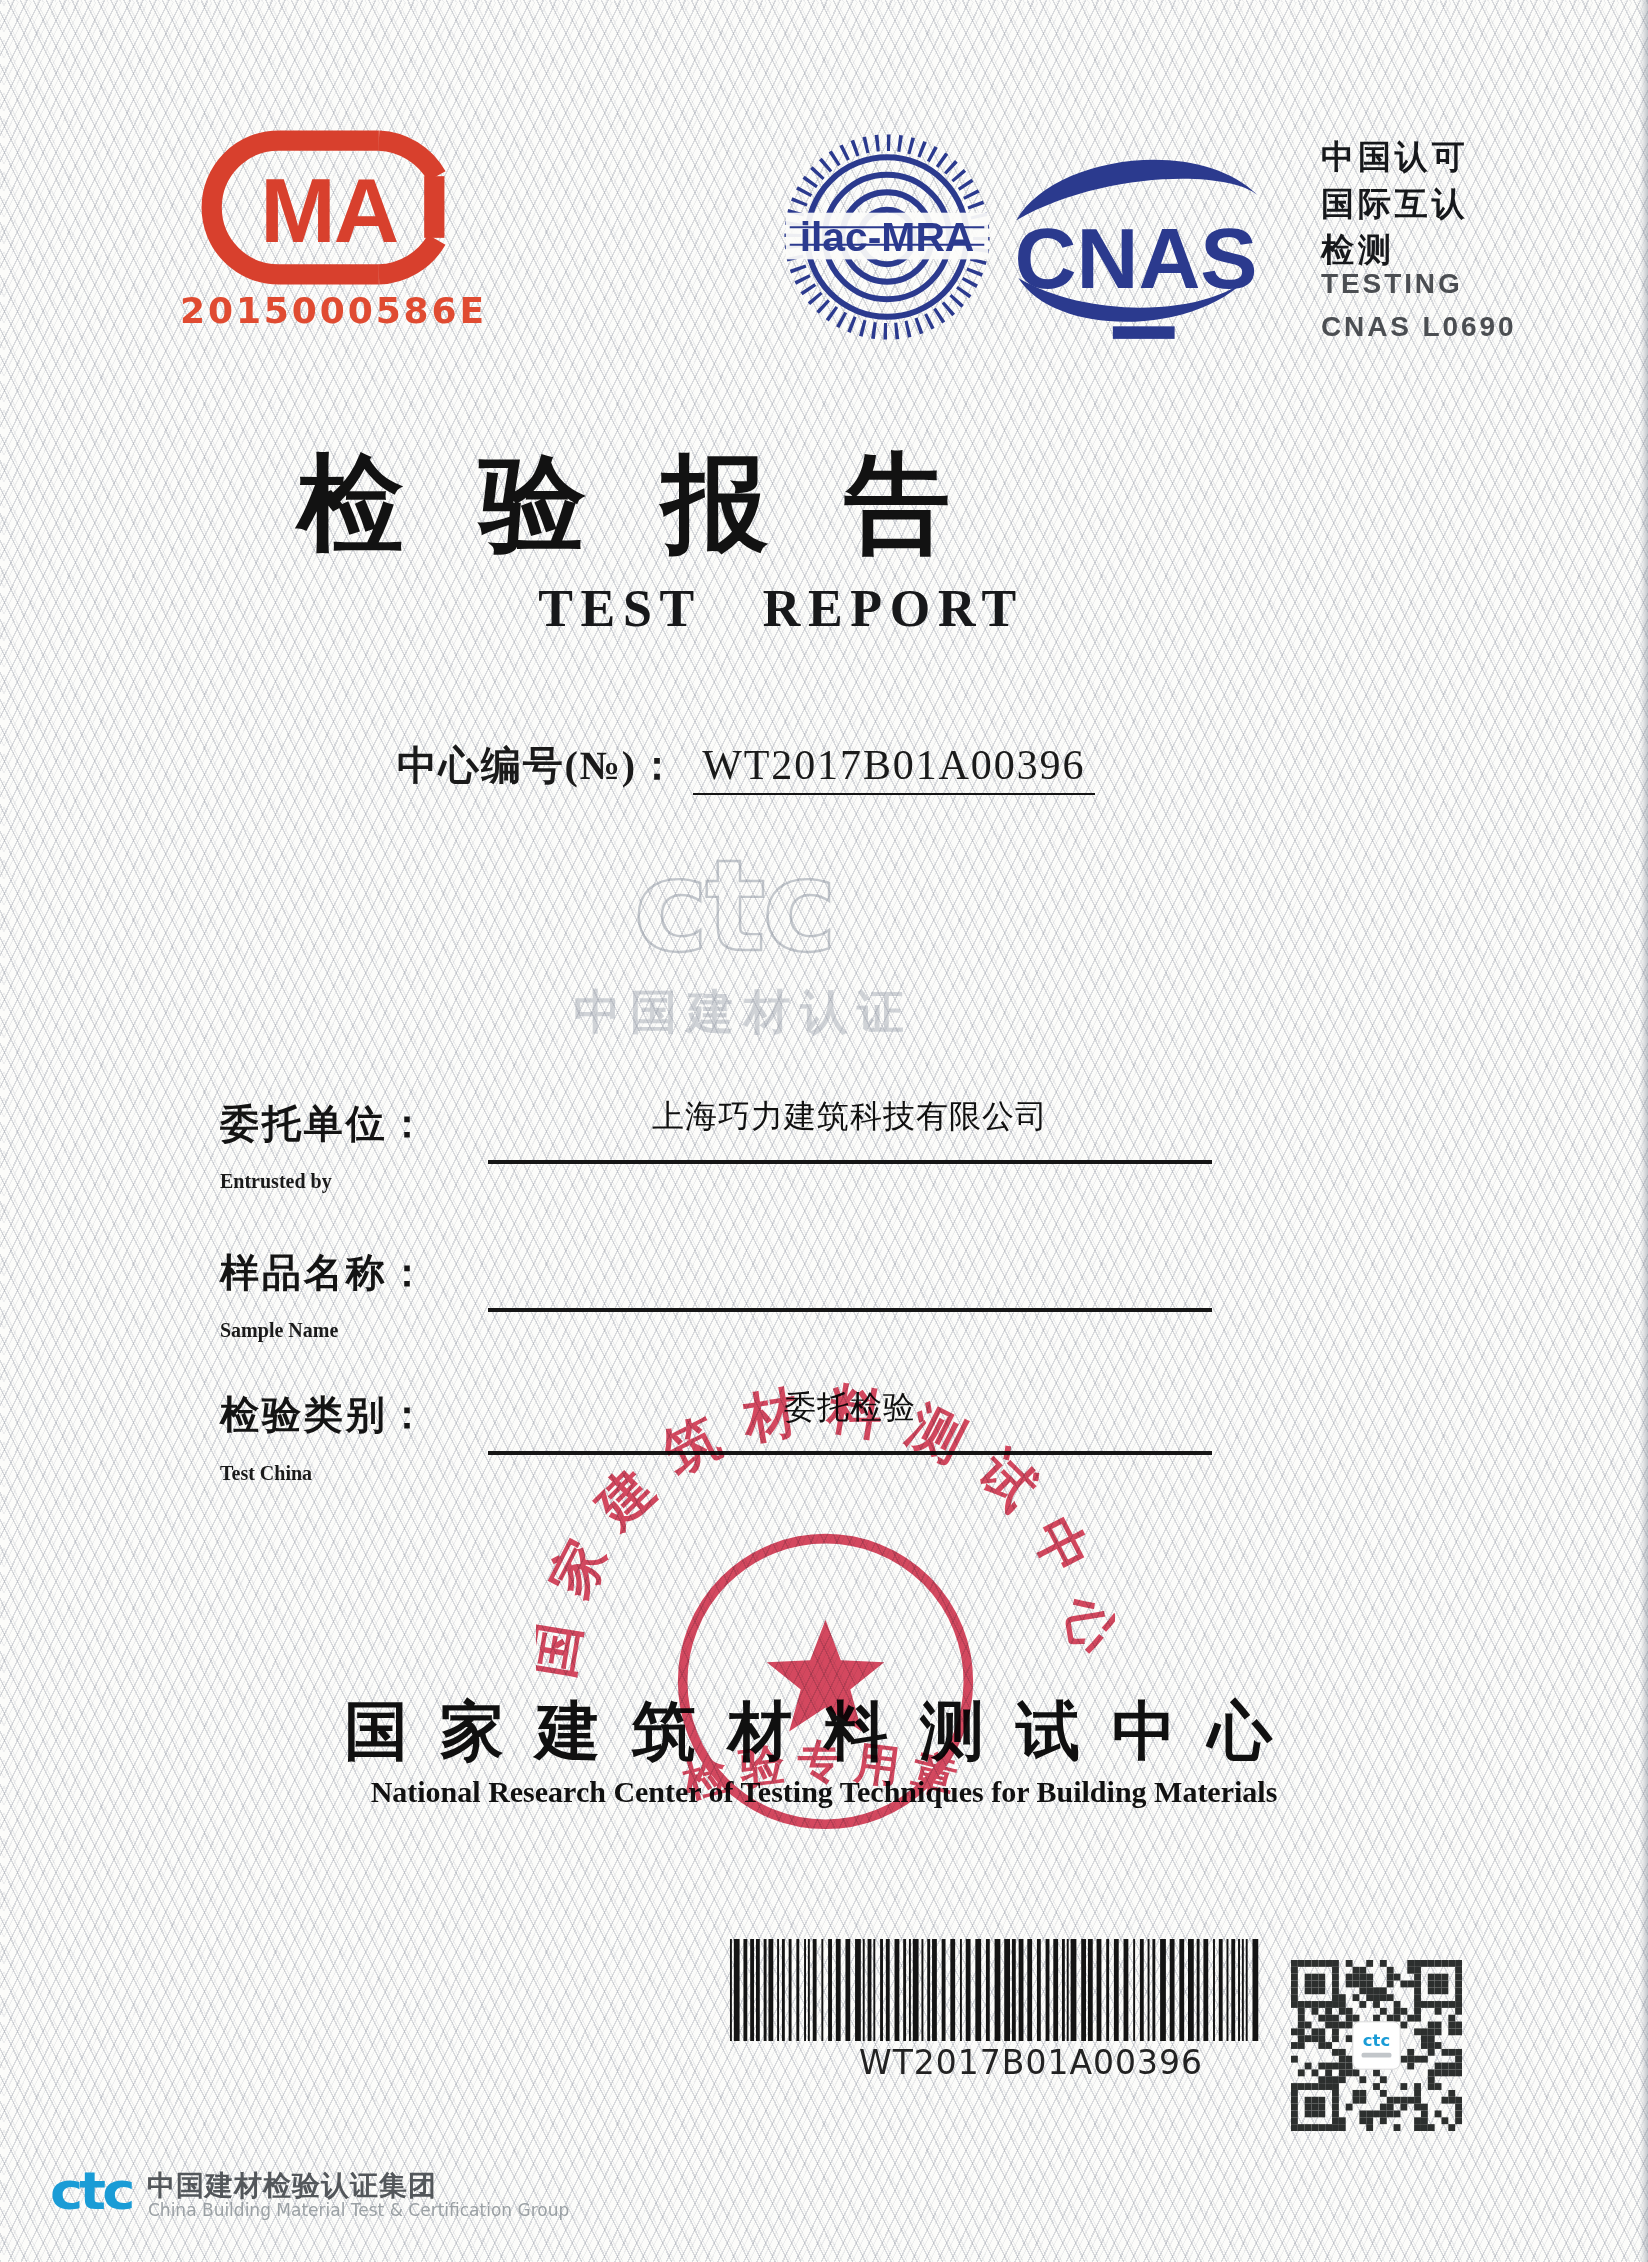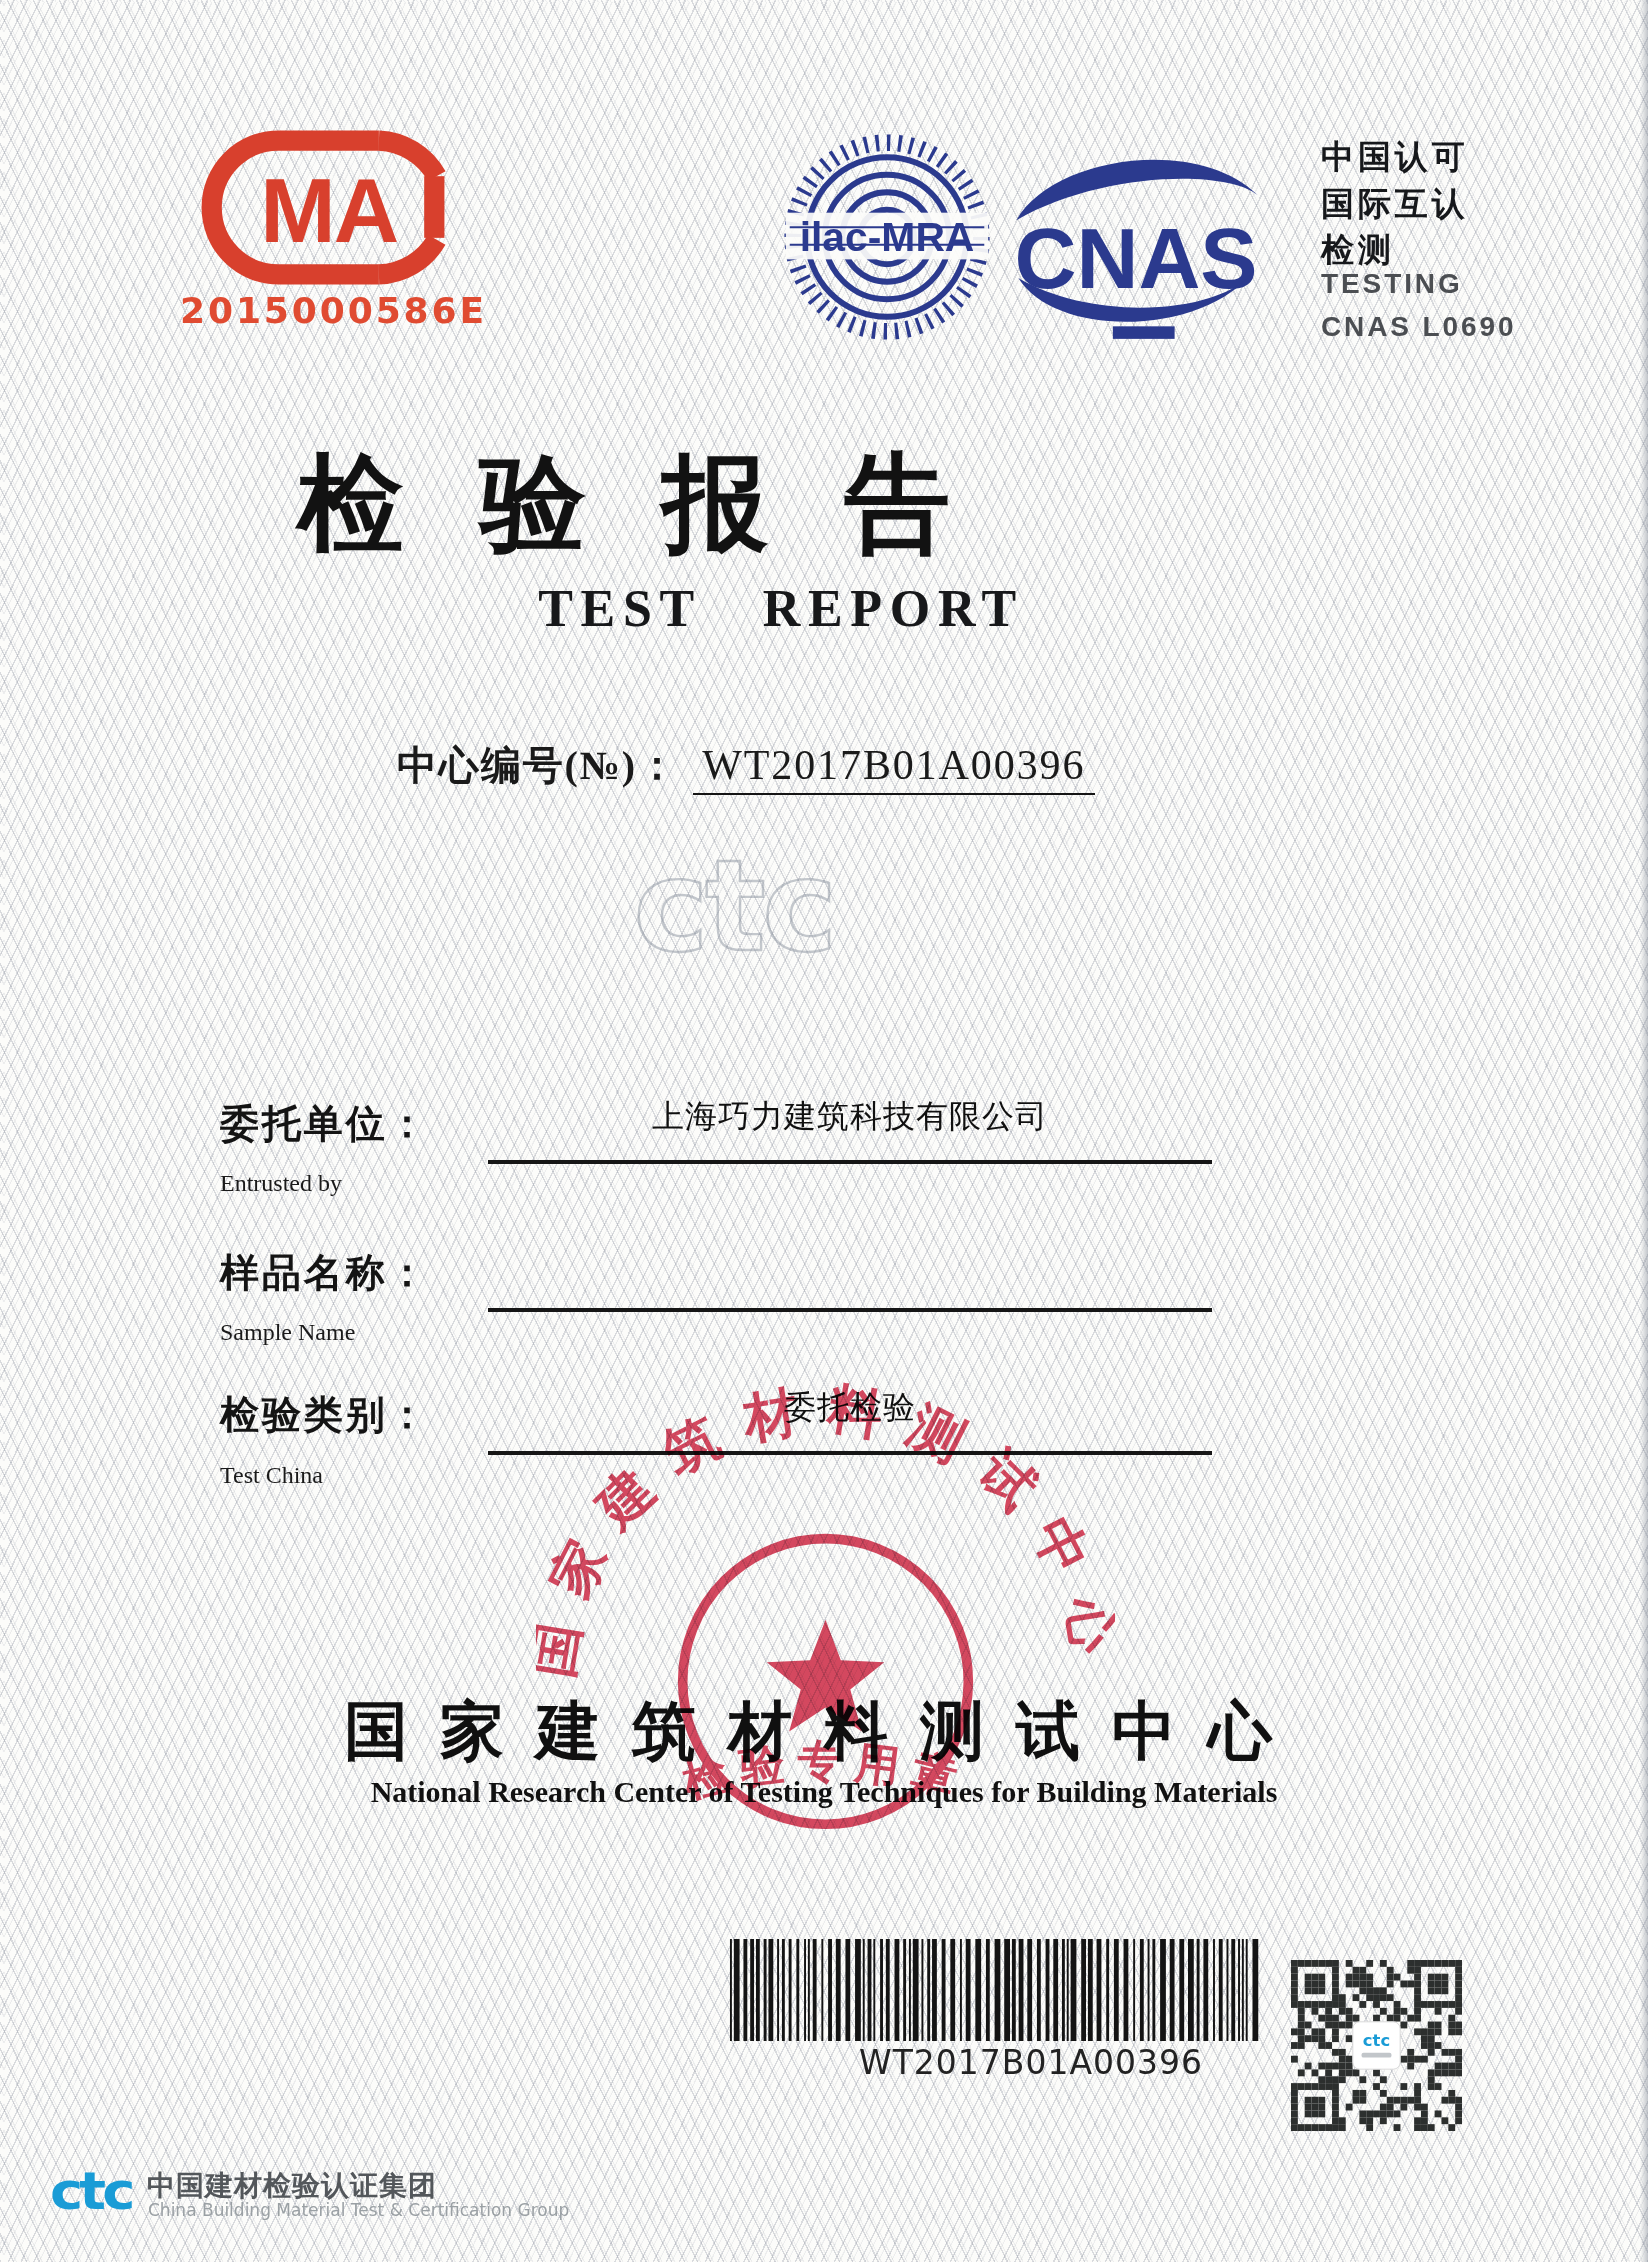--- a/index.html
+++ b/index.html
@@ -41,21 +41,21 @@
   .repno .lbl{font-size:40px;font-weight:700;letter-spacing:1.9px;}
   .repno .val{font-size:42px;letter-spacing:1.9px;border-bottom:2.9px solid #141414;
     padding:0 9.7px 4.8px 9.7px;margin-left:13.5px;}
 
   
   .wm-text{left:560px;top:981px;width:367px;text-align:center;
     font-size:47px;letter-spacing:9.7px;color:rgba(148,154,166,.42);font-weight:600;}
 
   
   .f-label{left:220px;font-size:39px;font-weight:700;letter-spacing:2.9px;color:#141414;}
-  .f-en{left:220px;font-size:24px;font-weight:400;color:#1a1a1a;}
+  .f-en{left:220px;font-size:20px;font-weight:700;color:#1a1a1a;}
   .f-line{left:488px;width:724px;height:3.9px;background:#161616;}
   .f-value{left:488px;width:724px;text-align:center;font-size:32px;color:#101010;letter-spacing:1px;}
 
   
   .issuer-cn{left:0;top:1688px;width:1648px;text-align:center;
     font-size:64px;font-weight:700;letter-spacing:.5em;color:#101010;}
   .issuer-en{left:0;top:1775px;width:1648px;text-align:center;
     font-size:30px;font-weight:700;color:#111;}
 
   .stamp{left:536px;top:1363px;mix-blend-mode:multiply;opacity:.93;}
@@ -126,20 +126,21 @@
   <div class="abs title-cn">检验报告</div>
   <div class="abs title-en">TEST REPORT</div>
 
   <div class="abs repno">
     <span class="lbl">中心编号(№)：</span><span class="val">WT2017B01A00396</span>
   </div>
 
   <svg class="abs" style="left:608px;top:832px" width="251" height="145" viewBox="0 0 260 150">
     <text x="130" y="122" text-anchor="middle" font-family="DejaVu Sans, Liberation Sans, sans-serif" font-size="132" font-weight="700" letter-spacing="-4" fill="none" stroke="rgba(148,154,166,.55)" stroke-width="2.5">ctc</text>
   </svg>
+  <div class="abs wm-text">中国建材认证</div>
 
   <div class="abs f-label" style="top:1097px">委托单位：</div>
   <div class="abs f-value" style="top:1095px">上海巧力建筑科技有限公司</div>
   <div class="abs f-line" style="top:1160px"></div>
   <div class="abs f-en" style="top:1170px">Entrusted by</div>
 
   <div class="abs f-label" style="top:1246px">样品名称：</div>
   <div class="abs f-line" style="top:1308px"></div>
   <div class="abs f-en" style="top:1319px">Sample Name</div>
 

